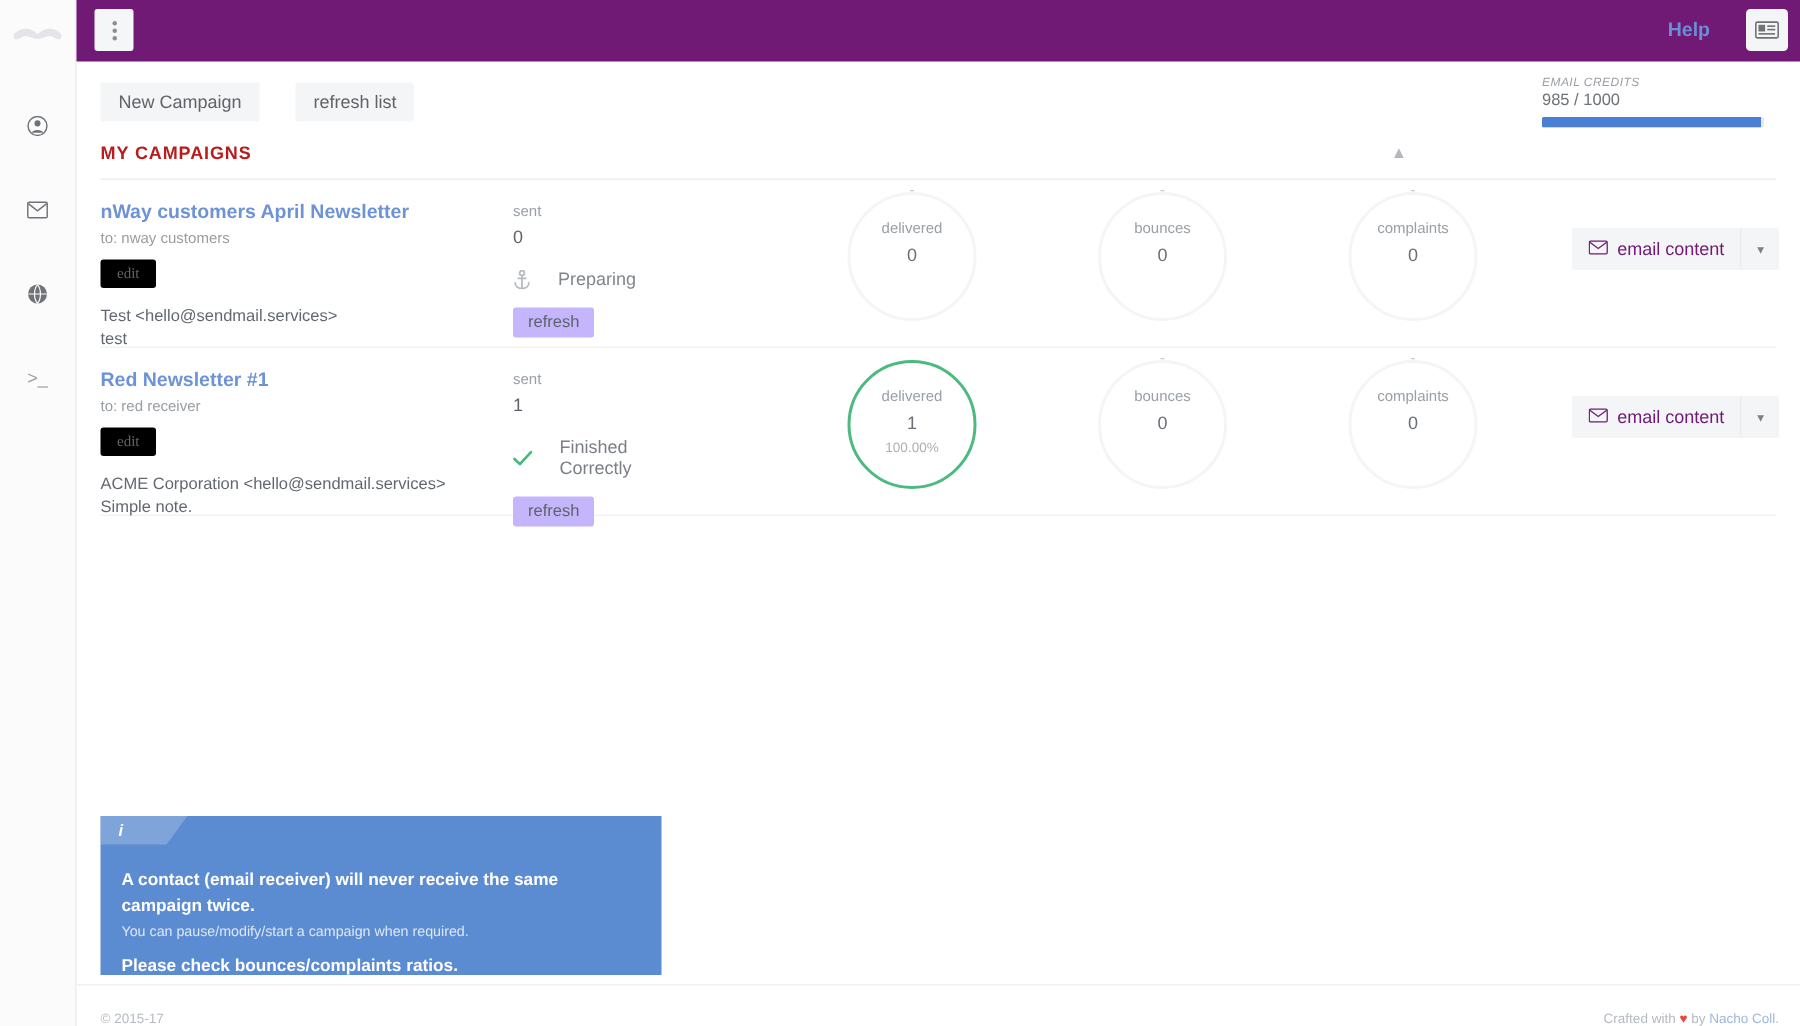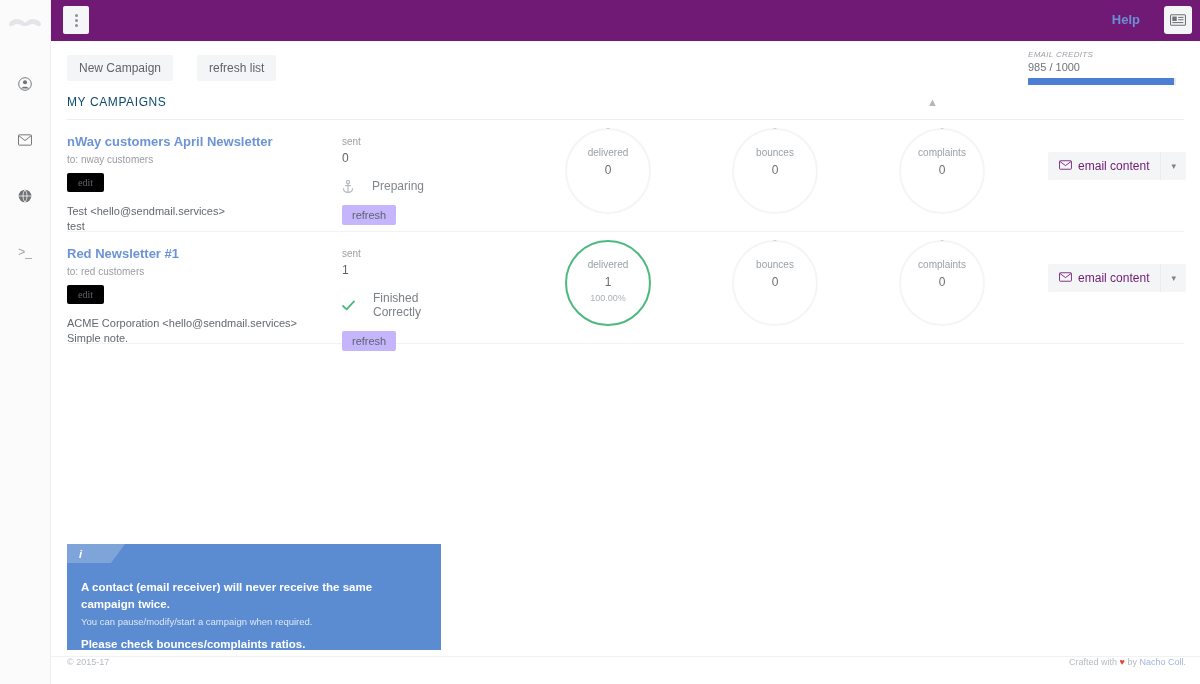--- a/index.html
+++ b/index.html
@@ -91,21 +91,21 @@
     font-size: 12px; color: #5f6469; padding: 6px 12px; cursor: pointer;
   }
 
   #section-head {
     margin: 14px 16px 0 16px;
     display: flex; align-items: center; justify-content: space-between;
     padding-bottom: 10px; border-bottom: 1px solid #eceef0;
     cursor: pointer;
   }
   #section-head .title {
-    font-size: 12px; font-weight: normal; letter-spacing: .6px; color: #0c4a6e;
+    font-size: 12px; font-weight: bold; letter-spacing: .6px; color: #b91c1c;
   }
   .chev { color: #b3b8bd; font-size: 11px; margin-right: 246px; }
 
   
   .row {
     position: relative; height: 112px; margin: 0 16px;
     border-bottom: 1px solid #f1f2f4;
   }
   .col-info { position: absolute; left: 0; top: 12px; width: 260px; }
   .camp-title {
@@ -180,21 +180,21 @@
   }
   #info-panel .body { padding: 16px 14px 0 14px; }
   .info-strong { font-size: 11.5px; font-weight: bold; line-height: 1.5; }
   .info-sub { font-size: 9.5px; color: #dde8f7; margin-top: 2px; }
   .info-gap { height: 9px; }
 
   
   #footer {
     position: absolute; left: 51px; right: 0; bottom: 0; height: 28px;
     border-top: 1px solid #f0f1f3; background: #fff;
-    display: flex; align-items: flex-start; justify-content: space-between;
+    display: flex; align-items: flex-end; justify-content: space-between;
     padding: 0 14px 0 16px; z-index: 4;
   }
   #footer .copy { font-size: 9px; color: #b5bac0; }
   #footer .credit { font-size: 9px; color: #b5bac0; }
   #footer .credit a { color: #9fb6dd; text-decoration: none; }
   #footer .heart { color: #e8453c; }
 </style>
 </head>
 <body>
 
@@ -347,21 +347,21 @@
                 <path d="M1 1.4 L7.5 6.2 L14 1.4" fill="none" stroke="currentColor" stroke-width="1"></path>
               </svg></span>
         <span>email content</span>
       </button>
       <button class="caret-btn">▾</button>
     </div>
       </div>
       <div class="row">
     <div class="col-info">
       <a class="camp-title">Red Newsletter #1</a>
-      <div class="camp-to">to: red customers</div>
+      <div class="camp-to">to: red receiver</div>
       <button class="edit-btn">edit</button>
       <div class="camp-from">ACME Corporation &lt;hello@sendmail.services&gt;</div>
       <div class="camp-note">Simple note.</div>
     </div>
 
     <div class="col-sent">
       <div class="sent-label">sent</div>
       <div class="sent-value">1</div>
       <div class="status ok">
         <span class="ico">

